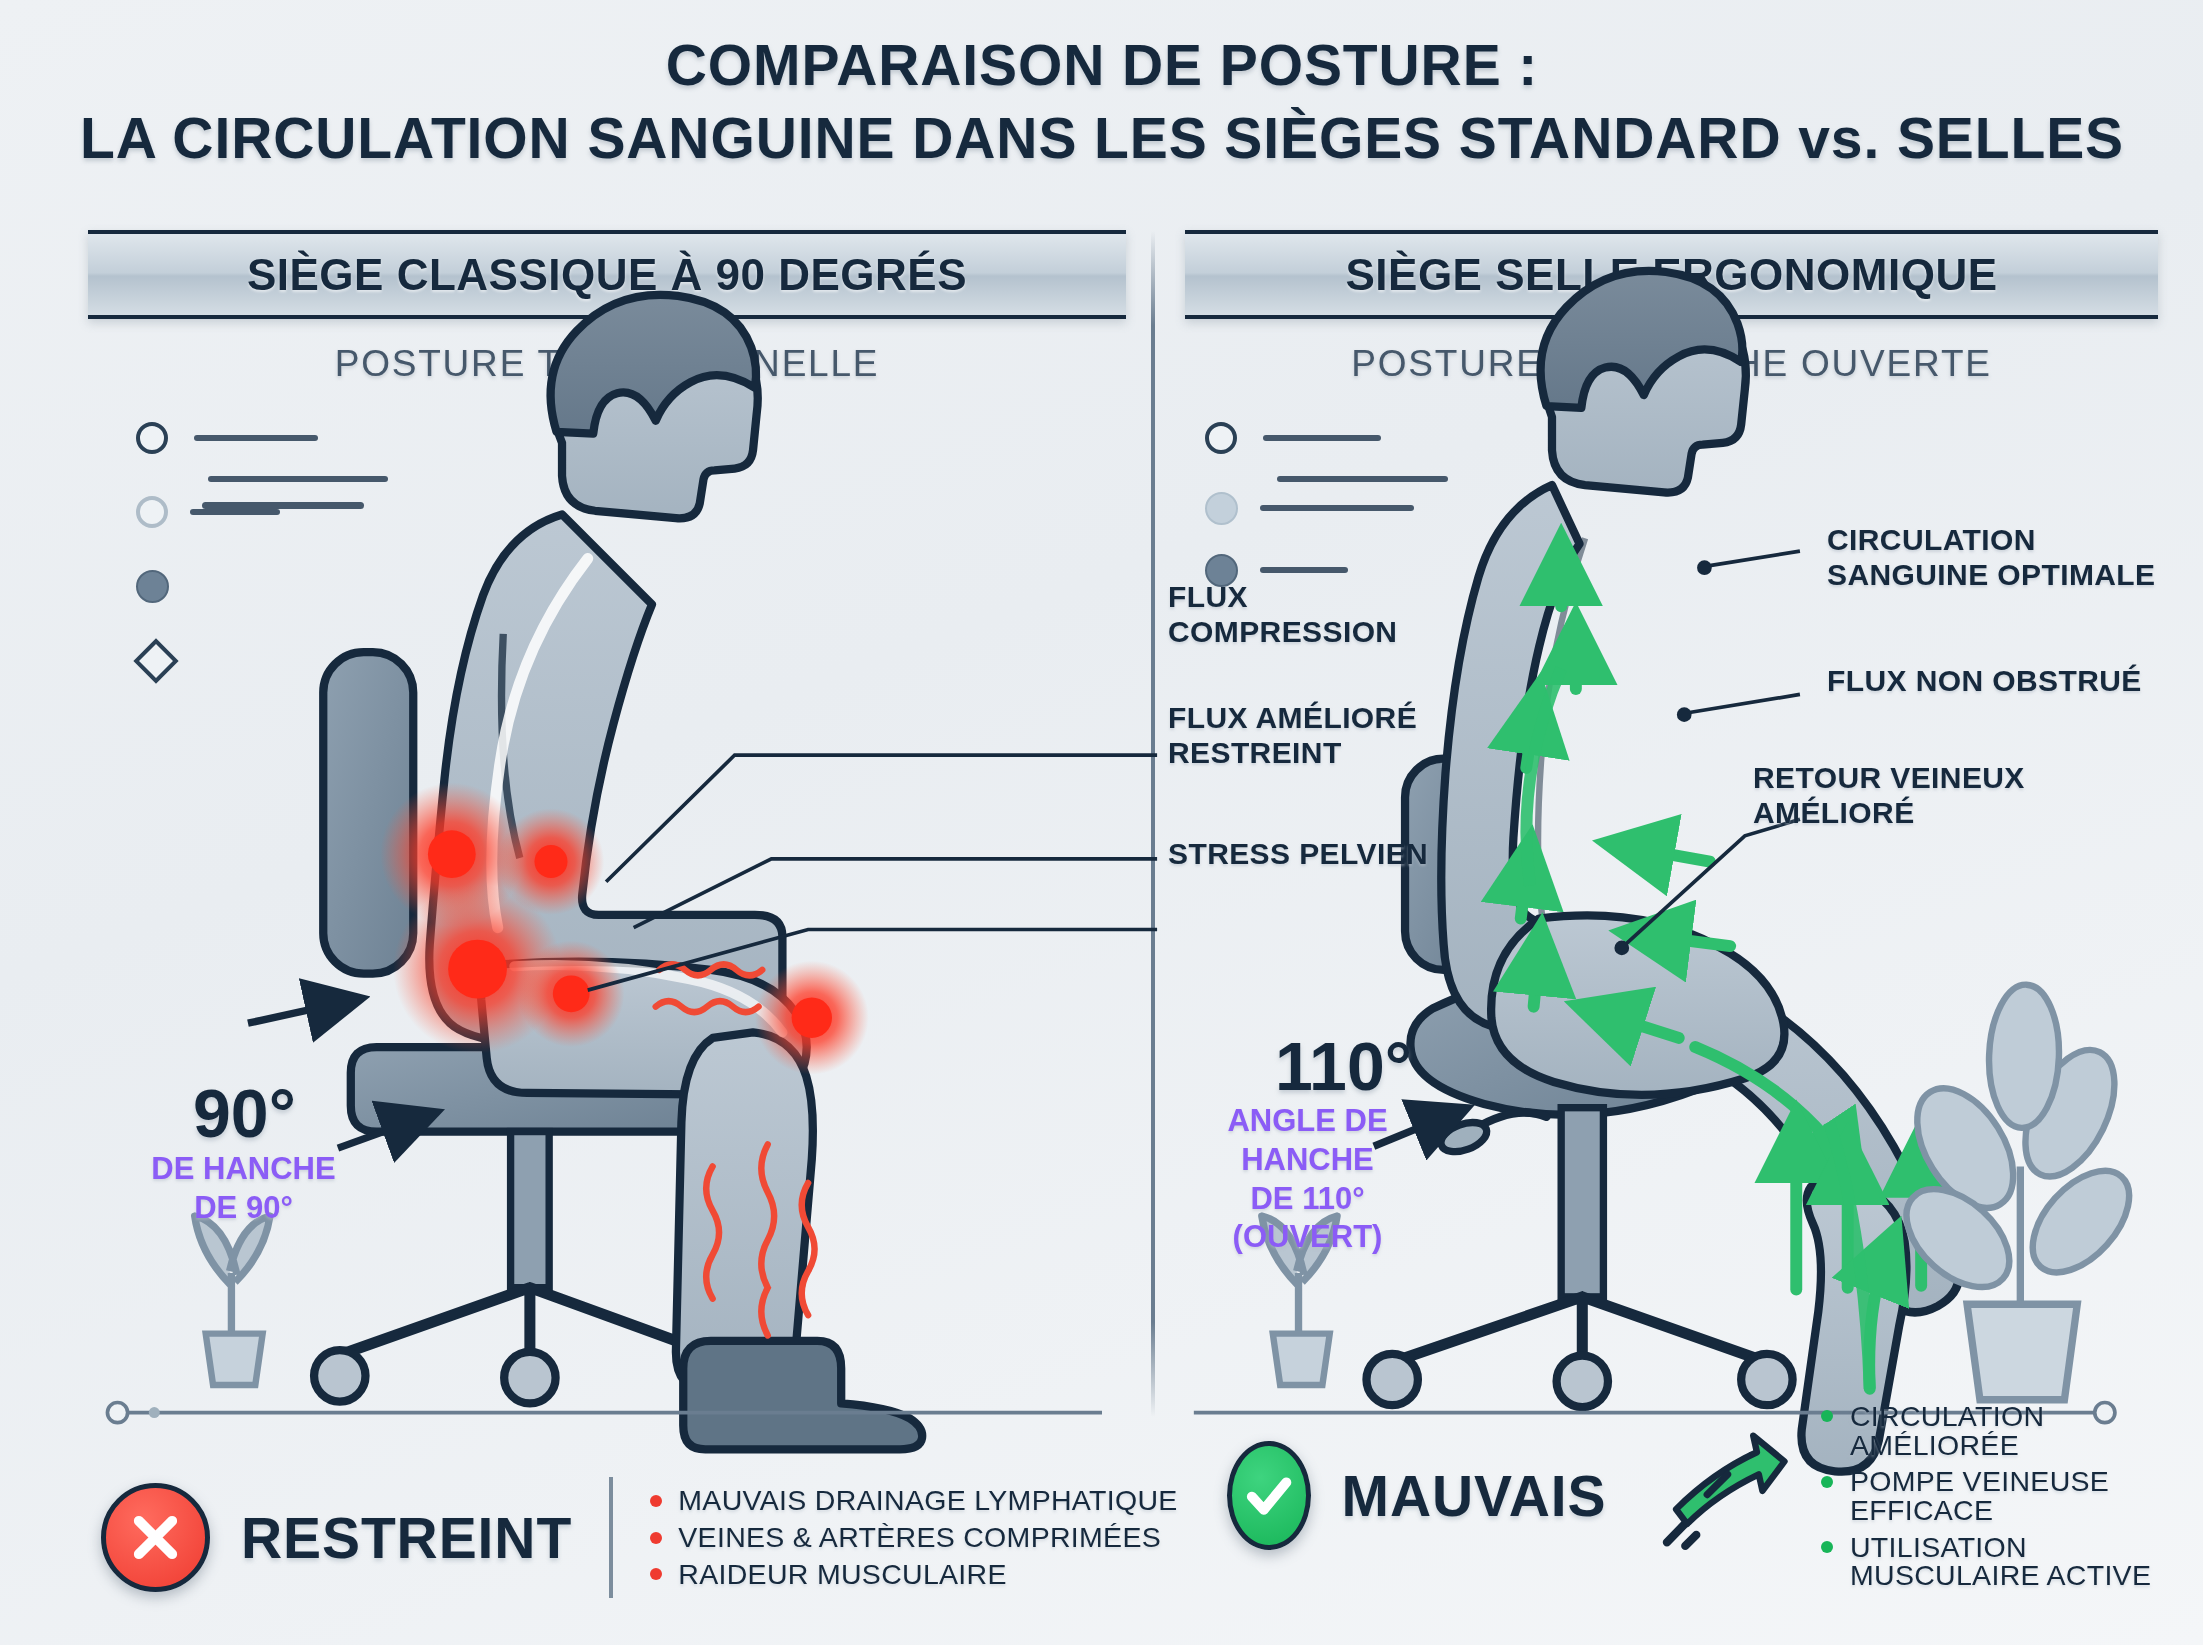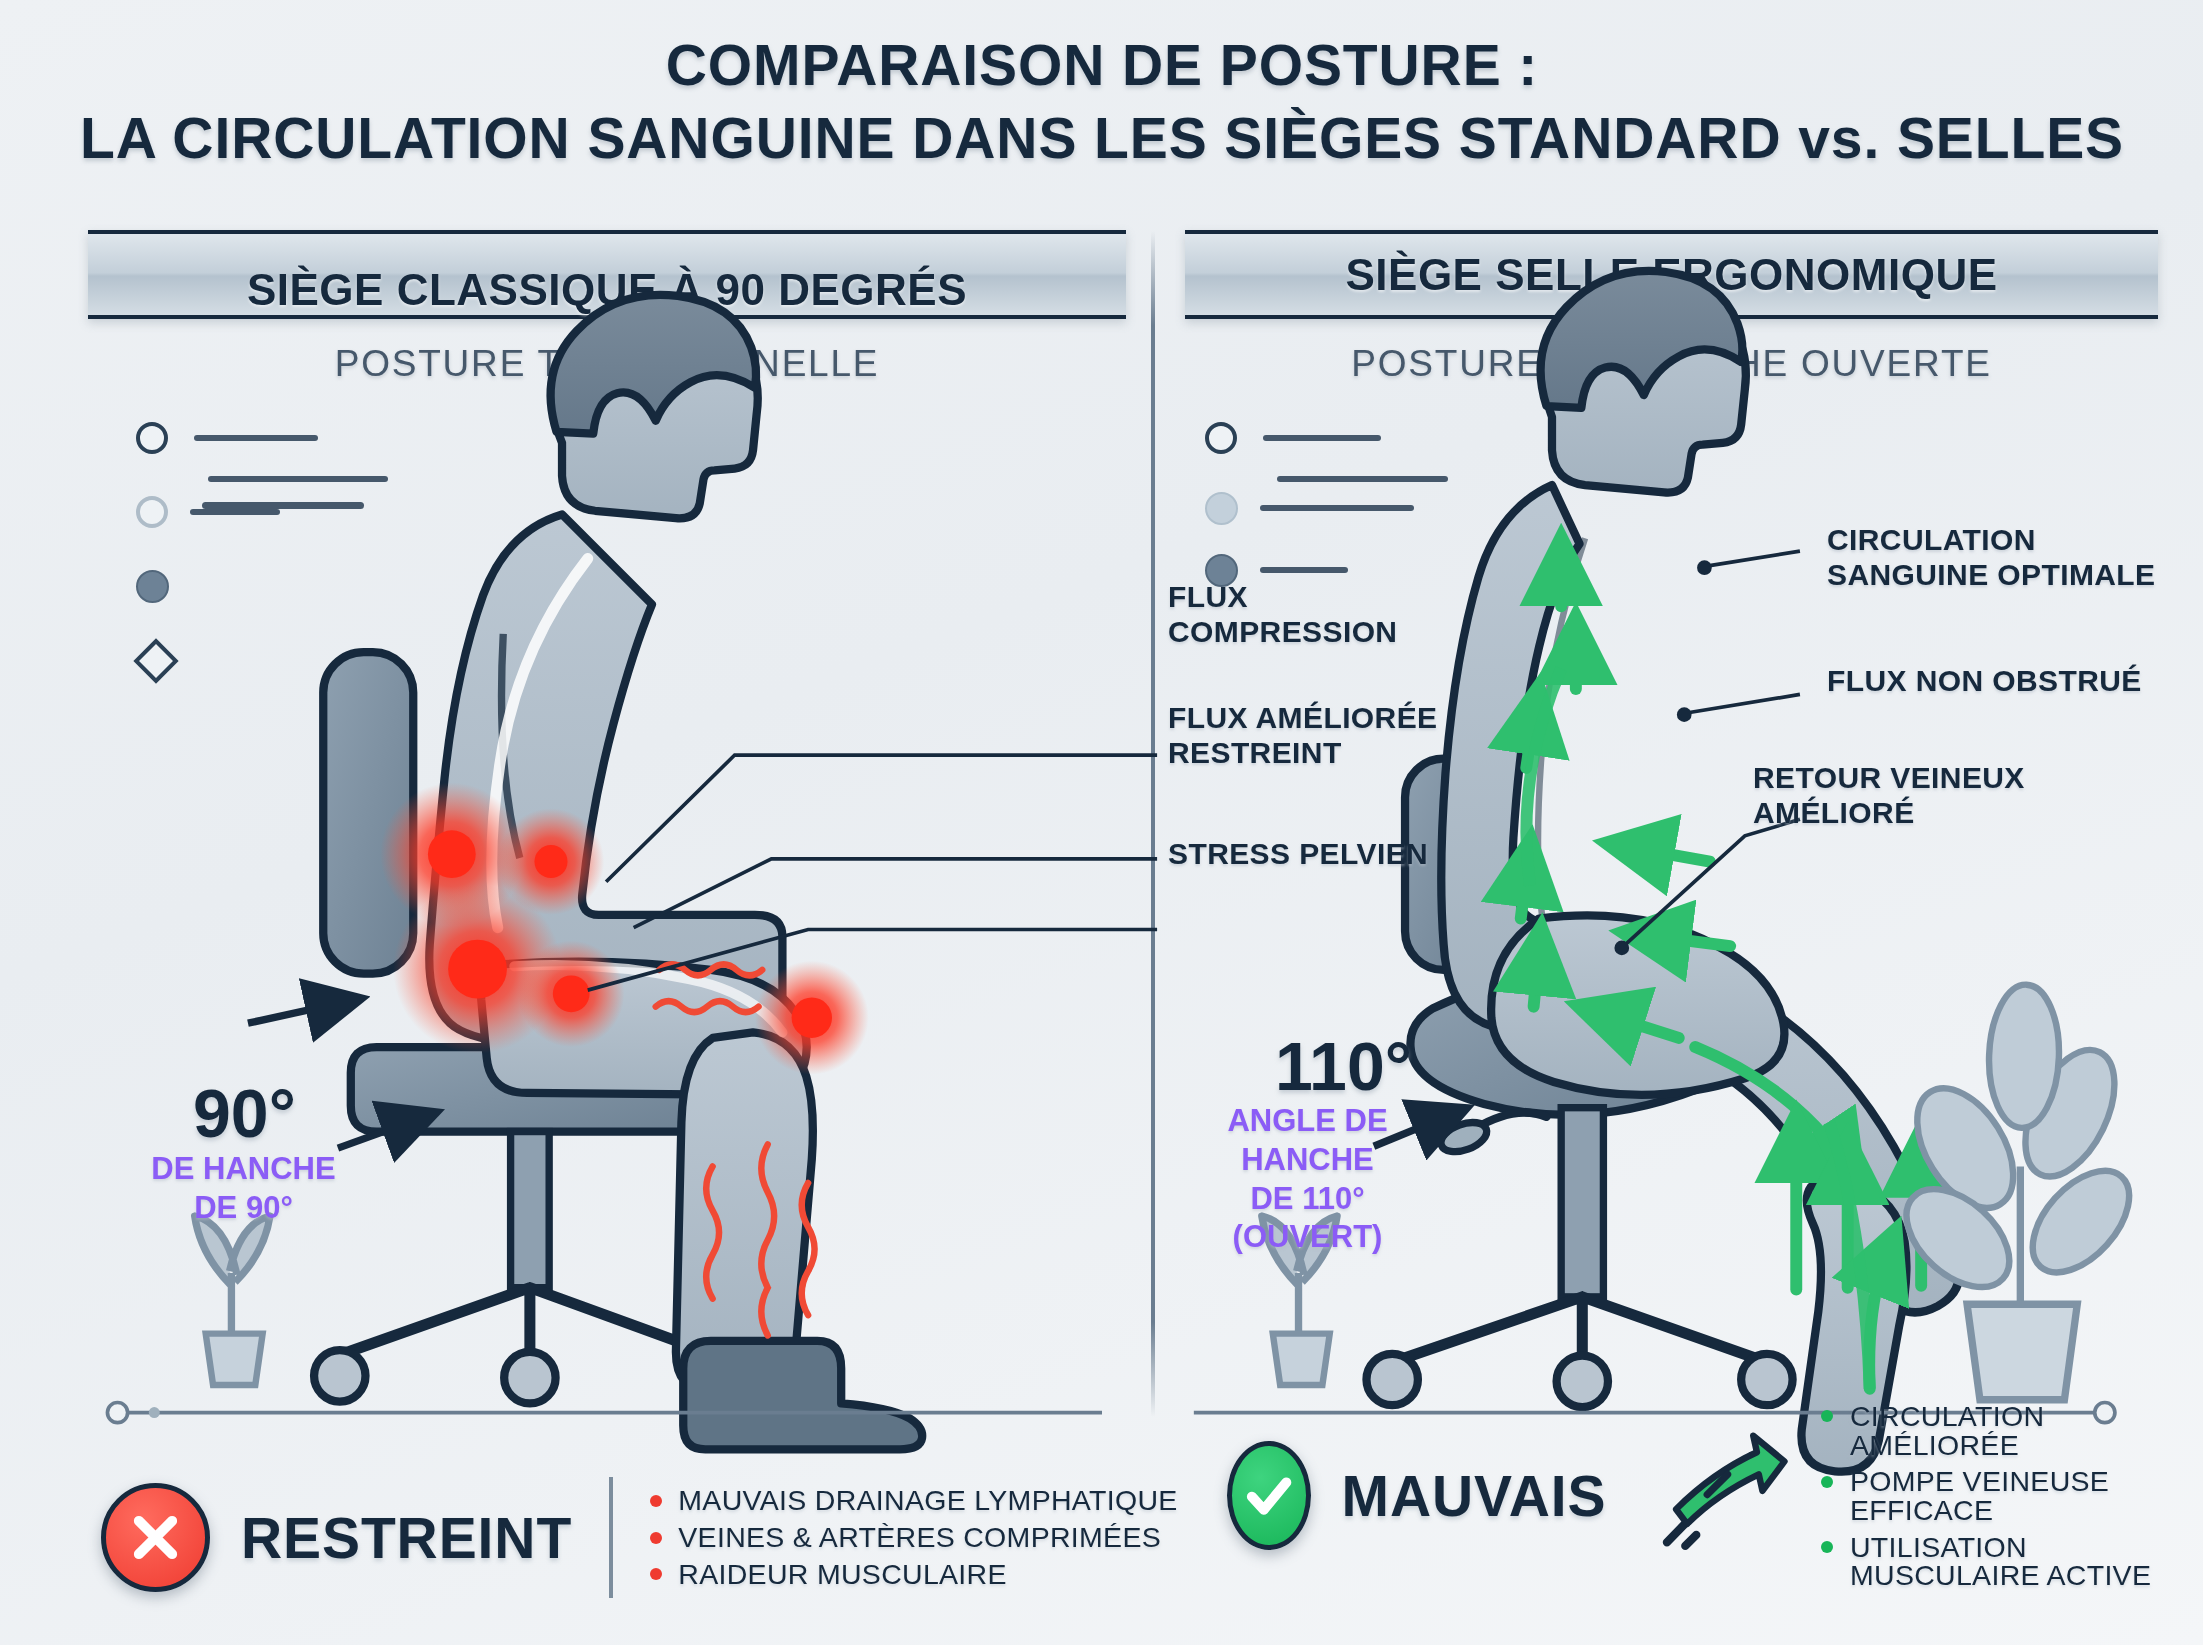--- a/index.html
+++ b/index.html
@@ -40,21 +40,21 @@
     position:relative;height:81px;
     background:linear-gradient(180deg,#dfe6ec 0%,#c3cfd9 48%,#b4c2ce 52%,#d4dde4 100%);
     border-top:4.6px solid #16293d;border-bottom:4.6px solid #16293d;
     display:flex;align-items:center;justify-content:center;
     box-shadow:0 3.7px 9.2px rgba(120,135,150,.3);
   }
   .hdr-band .hdr-text{
     font-size:44px;font-weight:bold;letter-spacing:0.5px;color:#16293d;
     text-shadow:0 1.8px 2.8px rgba(255,255,255,.55);
   }
-  .panel.left .hdr-band{margin:0 0 0 0;align-items:flex-end;}
+  .panel.left .hdr-band{margin:0 0 0 0;}
   .sub-hdr{
     text-align:center;font-size:37px;letter-spacing:1.8px;color:#46586b;
     margin-top:24px;text-shadow:0 1.8px 3.7px rgba(150,162,174,.45);
   }
 
   
   .decor{position:absolute;}
   .decor .ring{width:24px;height:24px;border-radius:50%;border:4.6px solid #2a4055;background:#eef2f5;}
   .decor .ring.soft{border-color:#aebcc8;}
   .decor .dot{width:29px;height:29px;border-radius:50%;background:#6d8296;border:2.8px solid #52677b;}
@@ -445,21 +445,21 @@
 
       <path d="M1496 1248 L1584 1212" stroke="#16293d" stroke-width="8" fill="none" marker-end="url(#ah)"></path>
     </g>
   </svg>
 
   <div class="callout" style="left:1168px;top:579px;">
     <div>FLUX</div>
     <div>COMPRESSION</div>
   </div>
   <div class="callout" style="left:1168px;top:700px;">
-    <div>FLUX AMÉLIORÉE</div>
+    <div>FLUX AMÉLIORÉ</div>
     <div>RESTREINT</div>
   </div>
   <div class="callout" style="left:1168px;top:836px;">
     <div>STRESS PELVIEN</div>
   </div>
 
   <div class="callout" style="left:1827px;top:522px;">
     <div>CIRCULATION</div>
     <div>SANGUINE OPTIMALE</div>
   </div>

